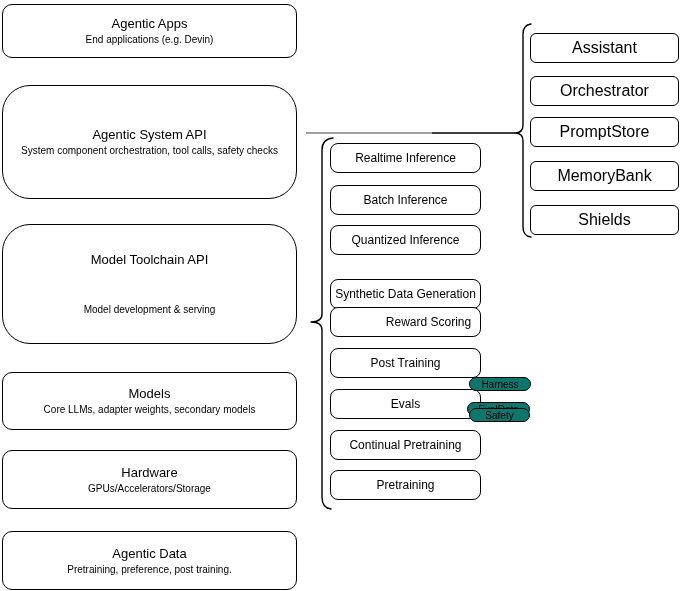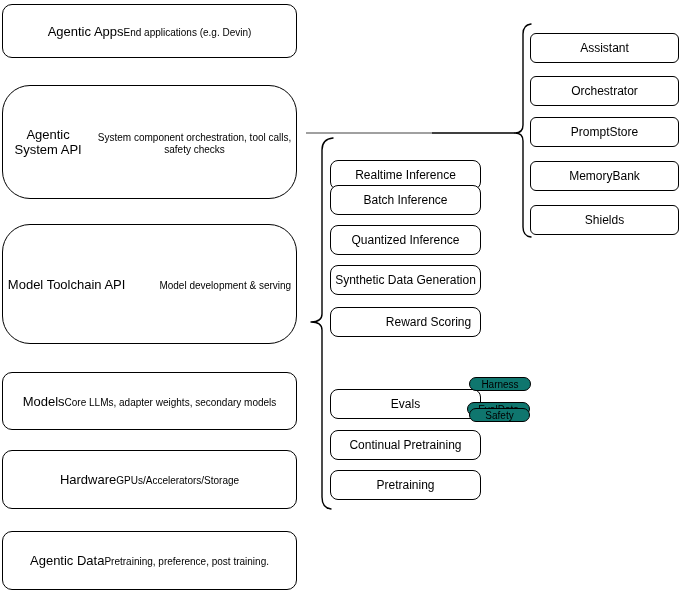--- a/index.html
+++ b/index.html
@@ -17,21 +17,21 @@
     left: 0; top: 0;
     width: 682px; height: 591px;
     z-index: 1;
   }
   .node {
     position: absolute;
     box-sizing: border-box;
     background: #ffffff;
     border: 1px solid #000000;
     display: flex;
-    flex-direction: row;
+    flex-direction: column;
     align-items: center;
     justify-content: center;
     text-align: center;
     z-index: 2;
     left: 2px;
     width: 295px;
   }
   .node .title { font-size: 13px; line-height: 15px; }
   .node .subtitle { font-size: 10px; line-height: 12px; margin-top: 3px; }
   .mbox {
@@ -53,21 +53,21 @@
   .rbox {
     position: absolute;
     box-sizing: border-box;
     background: #ffffff;
     border: 1px solid #000000;
     border-radius: 6px;
     display: flex;
     align-items: center;
     justify-content: center;
     text-align: center;
-    font-size: 12px;
+    font-size: 16px;
     z-index: 2;
     left: 530px;
     width: 149px;
     height: 30px;
   }
   .pill {
     position: absolute;
     box-sizing: border-box;
     background: #0f766e;
     border: 1px solid #000000;
@@ -115,34 +115,37 @@
   <div class="node" style="top:450px;height:59px;border-radius:10px;">
     <div class="title">Hardware</div>
     <div class="subtitle">GPUs/Accelerators/Storage</div>
   </div>
 
   <div class="node" style="top:531px;height:59px;border-radius:10px;">
     <div class="title">Agentic Data</div>
     <div class="subtitle">Pretraining, preference, post training.</div>
   </div>
 
-  <div class="mbox" style="top:160px;">
+  <div class="mbox" style="top:143px;">
     <span>Realtime Inference</span>
   </div>
   <div class="mbox" style="top:185px;">
     <span>Batch Inference</span>
   </div>
   <div class="mbox" style="top:225px;">
     <span>Quantized Inference</span>
   </div>
-  <div class="mbox" style="top:265px;">
+  <div class="mbox" style="top:279px;">
     <span>Synthetic Data Generation</span>
   </div>
   <div class="mbox" style="top:307px;padding-left:46px;">
     <span>Reward Scoring</span>
+  </div>
+  <div class="mbox" style="top:348px;">
+    <span>Post Training</span>
   </div>
   <div class="mbox" style="top:389px;">
     <span>Evals</span>
   </div>
   <div class="mbox" style="top:430px;">
     <span>Continual Pretraining</span>
   </div>
   <div class="mbox" style="top:470px;">
     <span>Pretraining</span>
   </div>

